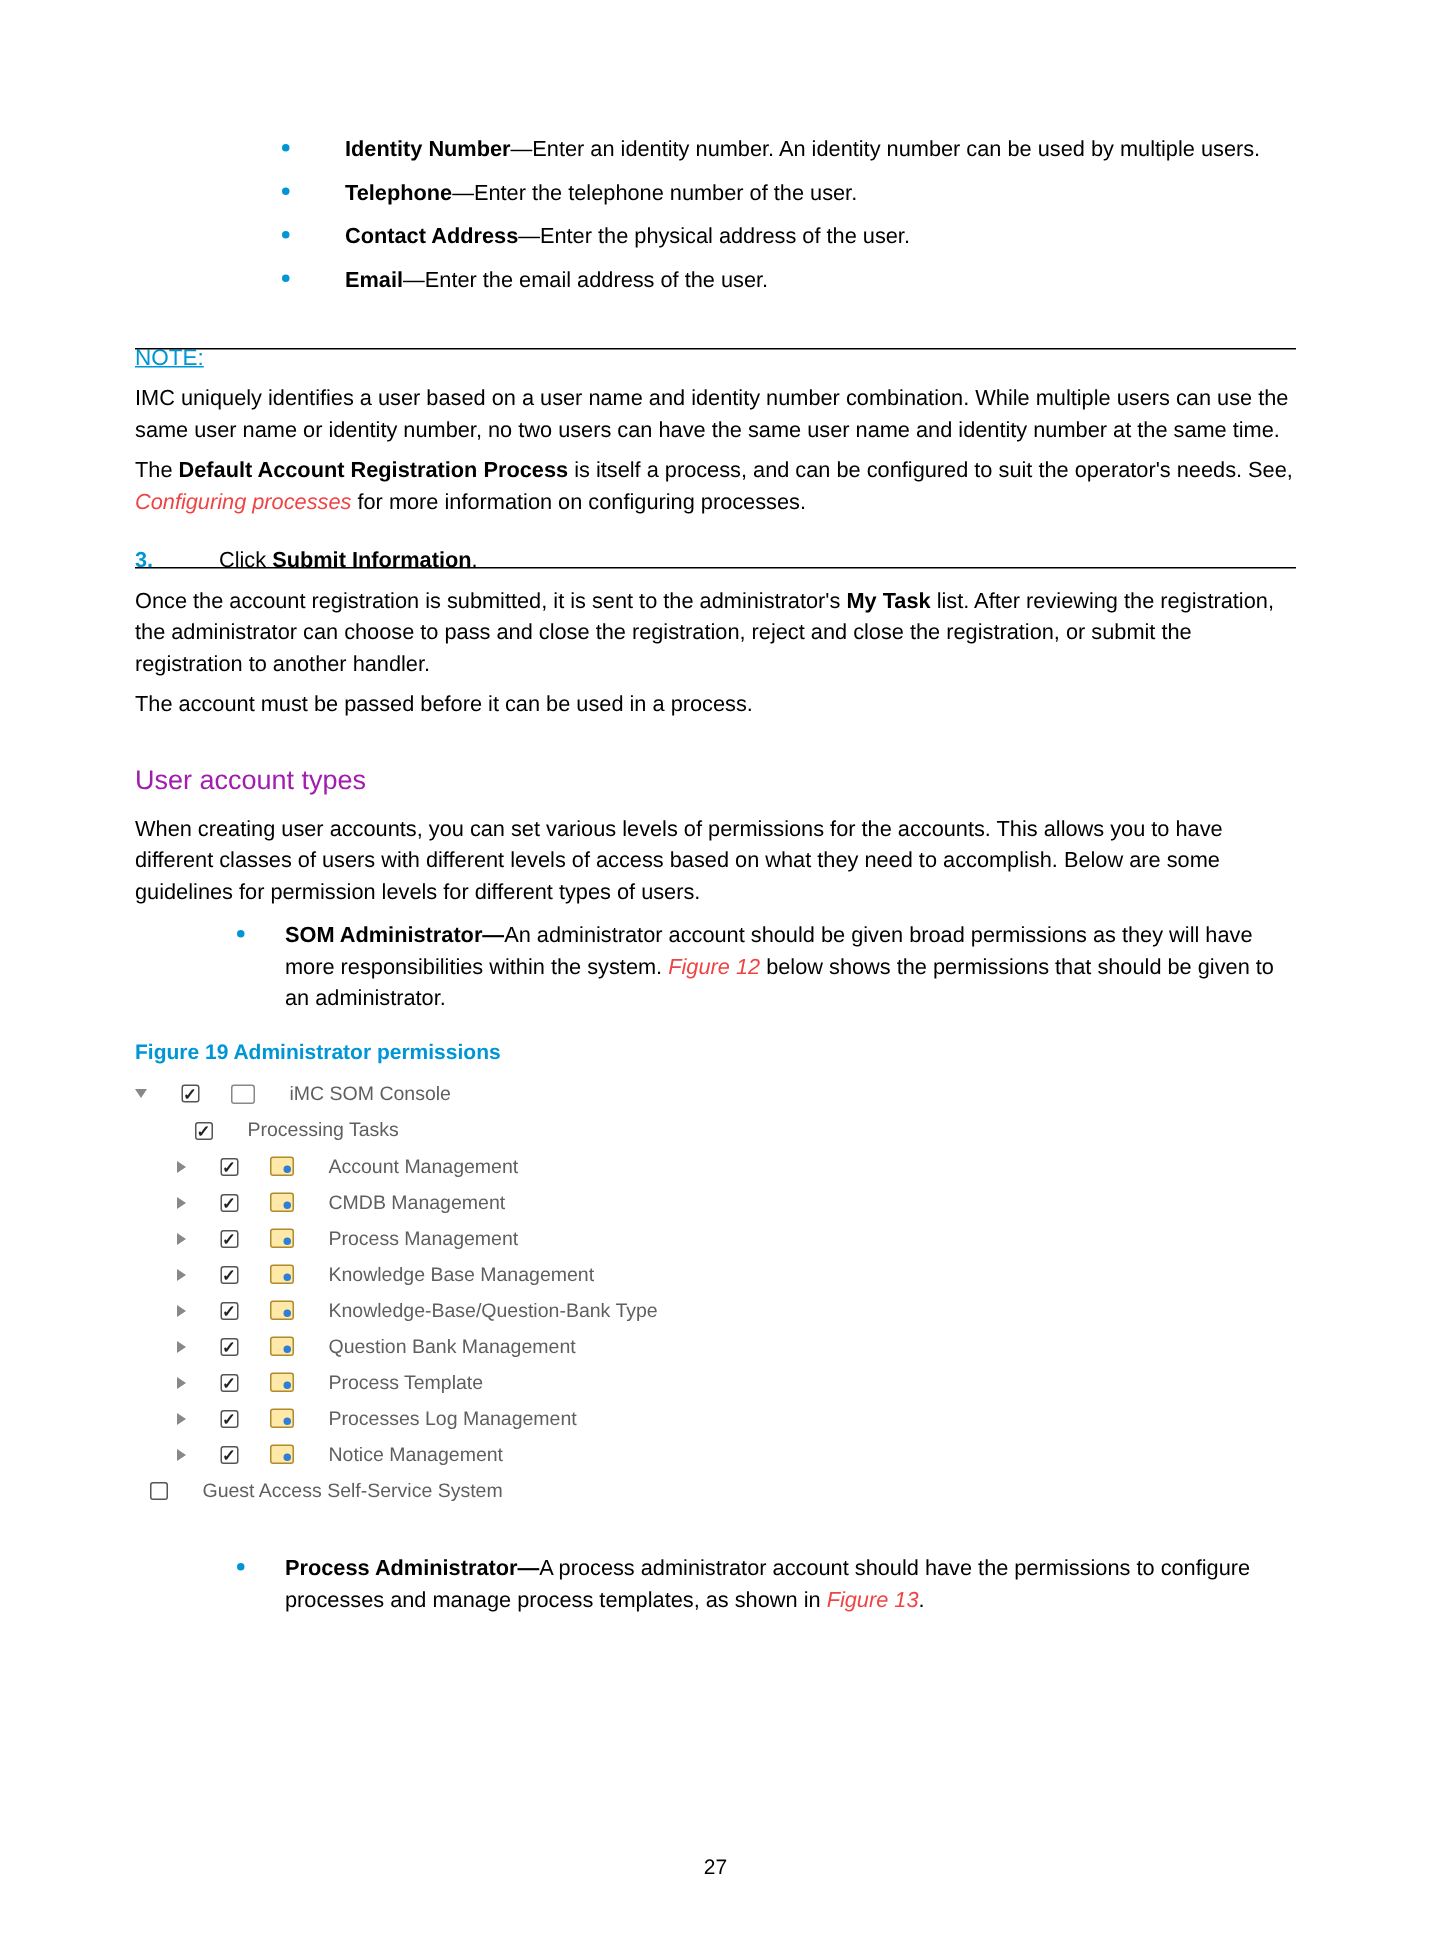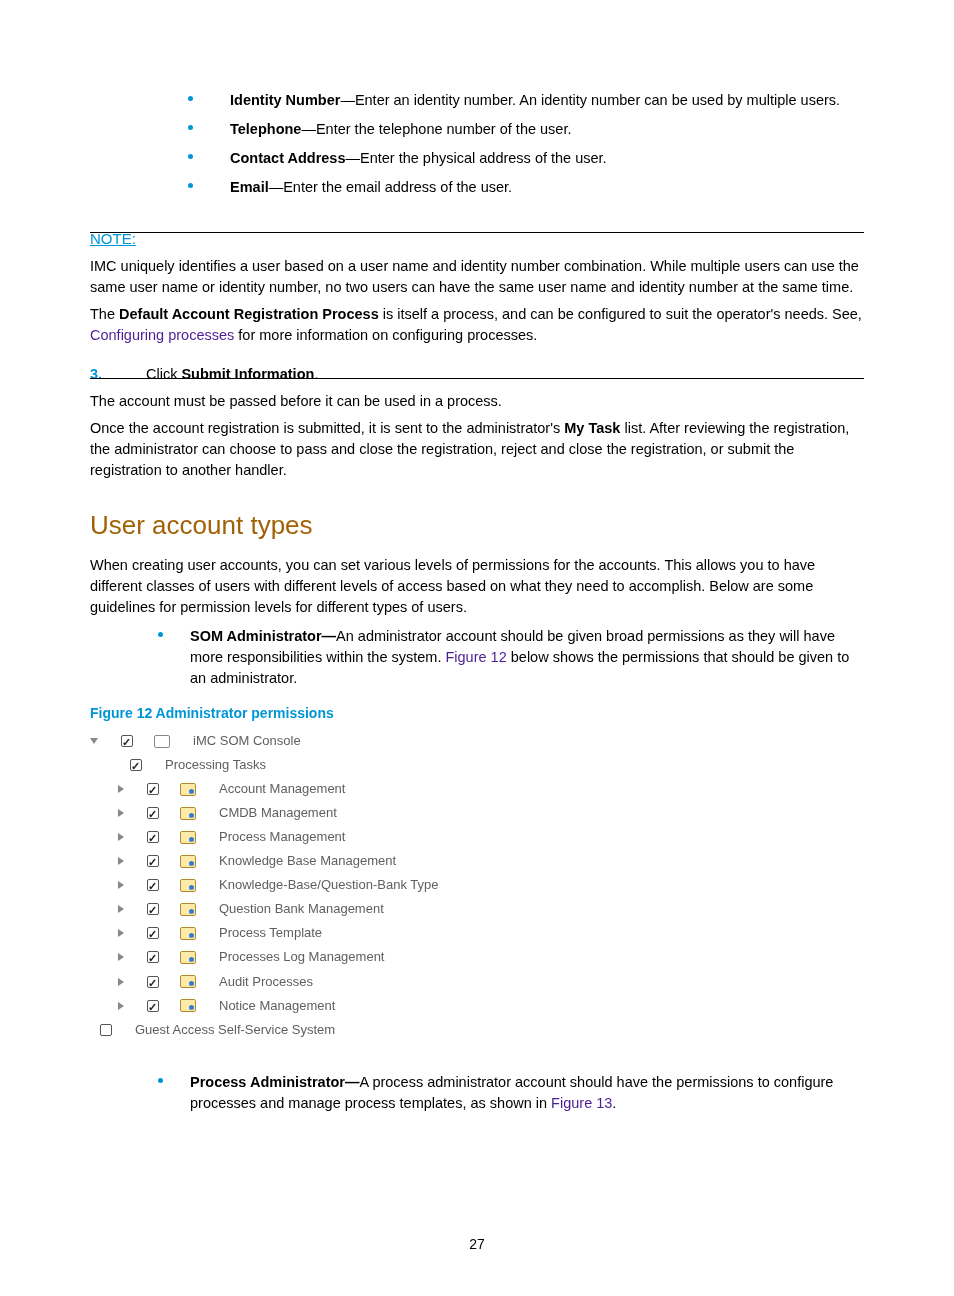--- a/index.html
+++ b/index.html
@@ -48,43 +48,43 @@
   }
   .note-heading {
     color: #0096d6;
     font-size: 15px;
     margin: 6px 0 4px 0;
     text-decoration: underline;
   }
   .note-body {
     margin: 4px 0;
   }
-  .link { color: #4c1d95; }
+  .link { color: #ef4444; font-style: italic; }
   .step3-row {
     display: flex;
     margin-top: 18px;
     margin-bottom: 6px;
   }
   .step3-num {
     color: #0096d6;
     font-weight: bold;
     width: 56px;
     flex-shrink: 0;
   }
   .step3-body {
     flex: 1;
   }
   .step3-followup {
     margin-left: 56px;
     margin-top: 6px;
     margin-right: 10px;
   }
   .subheading {
-    color: #a16207;
-    font-size: 26px;
+    color: #a21caf;
+    font-size: 18px;
     margin-top: 26px;
     margin-bottom: 10px;
   }
   .p { margin: 6px 0; }
   .fig-caption {
     color: #0096d6;
     font-weight: bold;
     font-size: 14px;
     margin-top: 14px;
   }
@@ -206,35 +206,35 @@
     <span>The </span><span class="bold">Default Account Registration Process</span><span> is itself a process, and can be configured to suit the operator's needs. See, </span><span class="link">Configuring processes</span><span> for more information on configuring processes.</span>
   </div>
   <div class="hr" style="top:378px;"></div>
 
   <div class="step3-row">
     <div class="step3-num">3.</div>
     <div class="step3-body">
       <span>Click </span><span class="bold">Submit Information</span><span>.</span>
     </div>
   </div>
-  <div class="step3-followup p">The account must be passed before it can be used in a process.</div>
   <div class="step3-followup p">
     <span>Once the account registration is submitted, it is sent to the administrator's </span><span class="bold">My Task</span><span> list. After reviewing the registration, the administrator can choose to pass and close the registration, reject and close the registration, or submit the registration to another handler.</span>
   </div>
+  <div class="step3-followup p">The account must be passed before it can be used in a process.</div>
 
   <div class="subheading">User account types</div>
   <div class="p">When creating user accounts, you can set various levels of permissions for the accounts. This allows you to have different classes of users with different levels of access based on what they need to accomplish. Below are some guidelines for permission levels for different types of users.</div>
 
   <ul class="role-list">
     <li><span class="bullet"></span>
       <span class="bold">SOM Administrator—</span><span>An administrator account should be given broad permissions as they will have more responsibilities within the system. </span><span class="link">Figure 12</span><span> below shows the permissions that should be given to an administrator.</span>
     </li>
   </ul>
 
-  <div class="fig-caption">Figure 12 Administrator permissions</div>
+  <div class="fig-caption">Figure 19 Administrator permissions</div>
 
   <div class="tree">
     <div class="tree-row">
       <span class="tri-down"></span>
       <span class="cb checked"></span>
       <span class="folder open"></span>
       <span class="lbl">iMC SOM Console</span>
     </div>
     <div class="tree-row" style="padding-left:40px">
       <span class="cb checked"></span>
@@ -304,28 +304,20 @@
             <span class="dot"></span>
           </span>
           <span class="lbl">Processes Log Management</span>
         </div>
         <div class="tree-row" style="padding-left: 28px;">
           <span class="tri"></span>
           <span class="cb checked"></span>
           <span class="folder">
             <span class="dot"></span>
           </span>
-          <span class="lbl">Audit Processes</span>
-        </div>
-        <div class="tree-row" style="padding-left: 28px;">
-          <span class="tri"></span>
-          <span class="cb checked"></span>
-          <span class="folder">
-            <span class="dot"></span>
-          </span>
           <span class="lbl">Notice Management</span>
         </div>
       </div>
     <div class="tree-row" style="padding-left:10px">
       <span class="cb"></span>
       <span class="lbl">Guest Access Self-Service System</span>
     </div>
   </div>
 
   <ul class="role-list" style="margin-top:30px">

